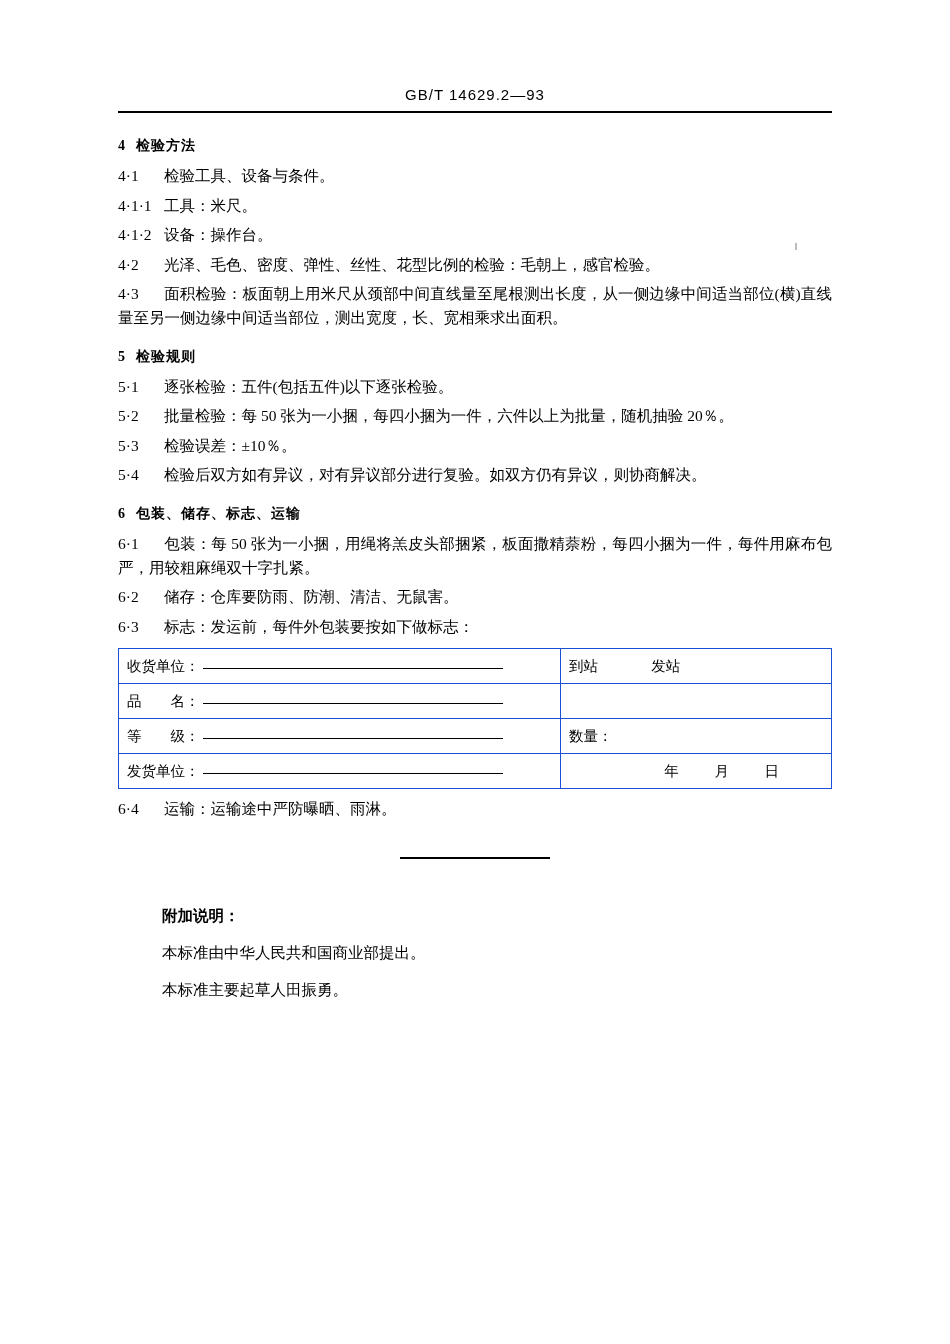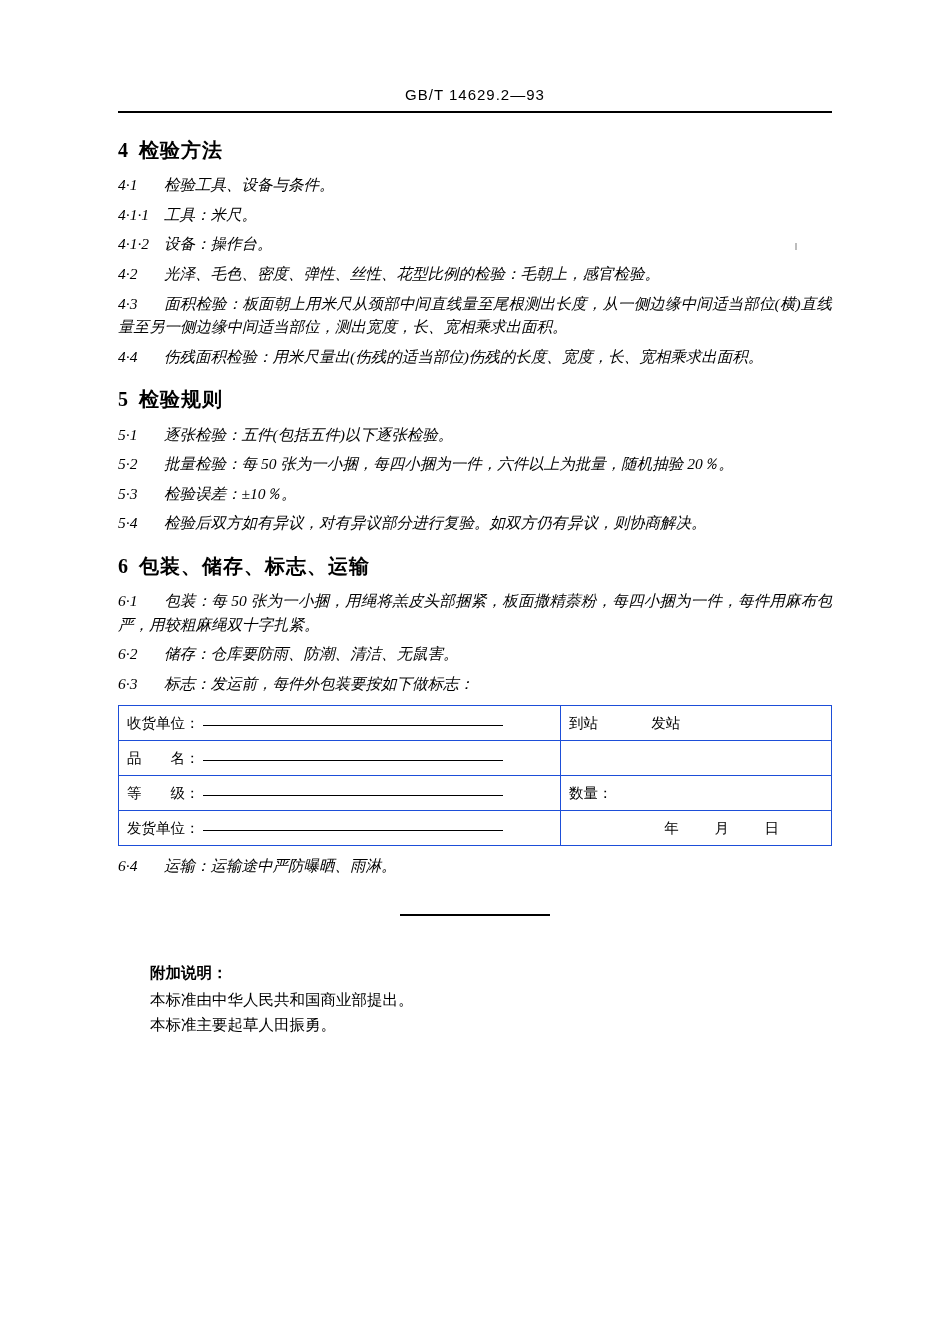--- a/index.html
+++ b/index.html
@@ -32,32 +32,31 @@
     margin: 8px 118px 0 118px;
     border-bottom: 2px solid #000;
   }
   .content {
     margin: 22px 118px 0 118px;
     font-size: 15.5px;
     line-height: 1.52;
   }
   .sec-title {
     font-weight: bold;
-    font-size: 20px;
+    font-size: 14px;
     margin: 16px 0 8px 0;
     letter-spacing: 1px;
   }
   .sec-title .num {
     margin-right: 10px;
   }
   p.para {
     margin: 0 0 6px 0;
     text-align: justify;
     text-justify: inter-ideograph;
-    font-style: italic;
   }
   p.para .lbl {
     display: inline-block;
     min-width: 40px;
     margin-right: 6px;
   }
   .tight {
     margin-bottom: 4px;
   }
   table.mark-table {
@@ -87,21 +86,21 @@
   }
   .appendix {
     margin: 44px 0 0 32px;
     font-size: 15.5px;
     line-height: 1.62;
   }
   .appendix .app-title {
     font-weight: bold;
     margin-bottom: 2px;
   }
-  .appendix p { margin: 0; }
+  .appendix p { margin: 12px; }
   .speck {
     position: absolute;
     width: 2px;
     height: 7px;
     background: #bdbdbd;
     left: 795px;
     top: 243px;
   }
 </style>
 </head>
@@ -119,21 +118,20 @@
   <div class="content">
 
     <div class="sec-title">
       <span class="num">4</span><span>检验方法</span>
     </div>
     <p class="para"><span class="lbl">4·1</span><span>检验工具、设备与条件。</span></p>
     <p class="para"><span class="lbl">4·1·1</span><span>工具：米尺。</span></p>
     <p class="para"><span class="lbl">4·1·2</span><span>设备：操作台。</span></p>
     <p class="para"><span class="lbl">4·2</span><span>光泽、毛色、密度、弹性、丝性、花型比例的检验：毛朝上，感官检验。</span></p>
     <p class="para"><span class="lbl">4·3</span><span>面积检验：板面朝上用米尺从颈部中间直线量至尾根测出长度，从一侧边缘中间适当部位(横)直线量至另一侧边缘中间适当部位，测出宽度，长、宽相乘求出面积。</span></p>
-    <p class="para"><span class="lbl">4·4</span><span>伤残面积检验：用米尺量出(伤残的适当部位)伤残的长度、宽度，长、宽相乘求出面积。</span></p>
 
     <div class="sec-title">
       <span class="num">5</span><span>检验规则</span>
     </div>
     <p class="para"><span class="lbl">5·1</span><span>逐张检验：五件(包括五件)以下逐张检验。</span></p>
     <p class="para"><span class="lbl">5·2</span><span>批量检验：每 50 张为一小捆，每四小捆为一件，六件以上为批量，随机抽验 20％。</span></p>
     <p class="para"><span class="lbl">5·3</span><span>检验误差：±10％。</span></p>
     <p class="para"><span class="lbl">5·4</span><span>检验后双方如有异议，对有异议部分进行复验。如双方仍有异议，则协商解决。</span></p>
 
     <div class="sec-title">

